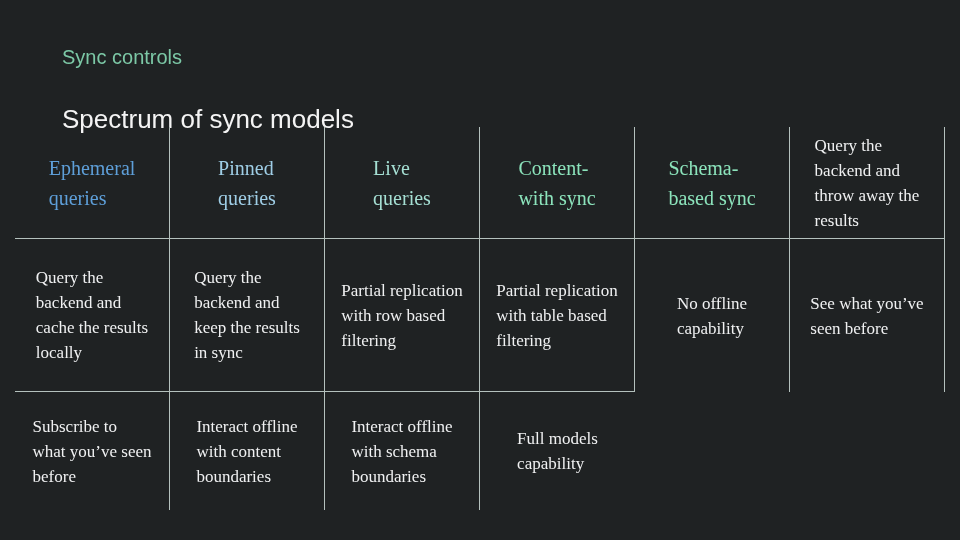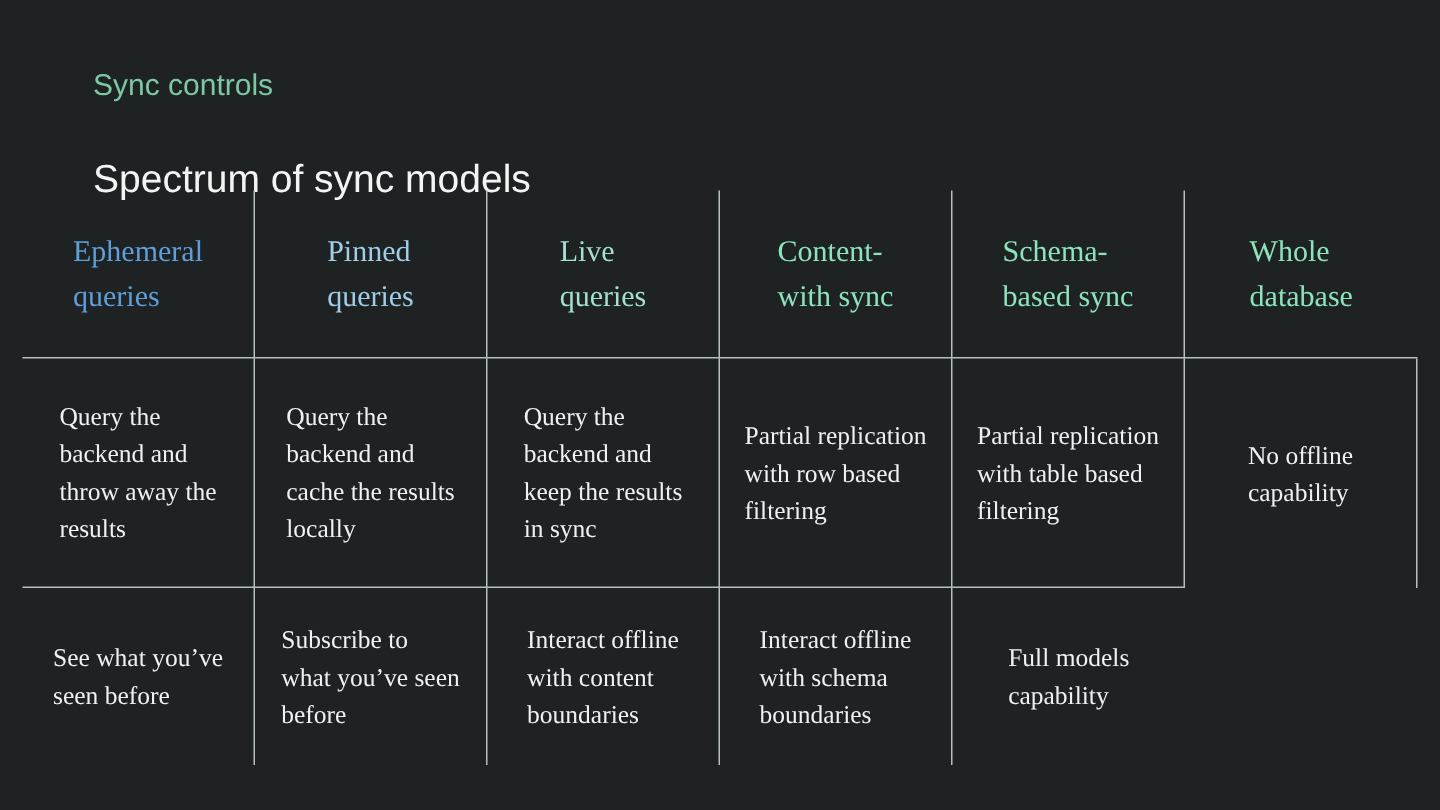--- a/index.html
+++ b/index.html
@@ -81,22 +81,20 @@
     <div class="cell header-cell v-line h-line" style="color: rgb(94, 159, 217);">Ephemeral
 queries</div>
     <div class="cell header-cell v-line h-line" style="color: rgb(159, 206, 230);">Pinned
 queries</div>
     <div class="cell header-cell v-line h-line" style="color: rgb(165, 223, 211);">Live
 queries</div>
     <div class="cell header-cell v-line h-line" style="color: rgb(140, 228, 188);">Content-
 with sync</div>
     <div class="cell header-cell v-line h-line" style="color: rgb(140, 228, 188);">Schema-
 based sync</div>
-    <div class="cell header-cell h-line" style="color: rgb(140, 228, 188);">Whole
-database</div>
 
     <div class="cell body-cell v-line h-line">Query the
 backend and
 throw away the
 results</div>
     <div class="cell body-cell v-line h-line">Query the
 backend and
 cache the results
 locally</div>
     <div class="cell body-cell v-line h-line">Query the

